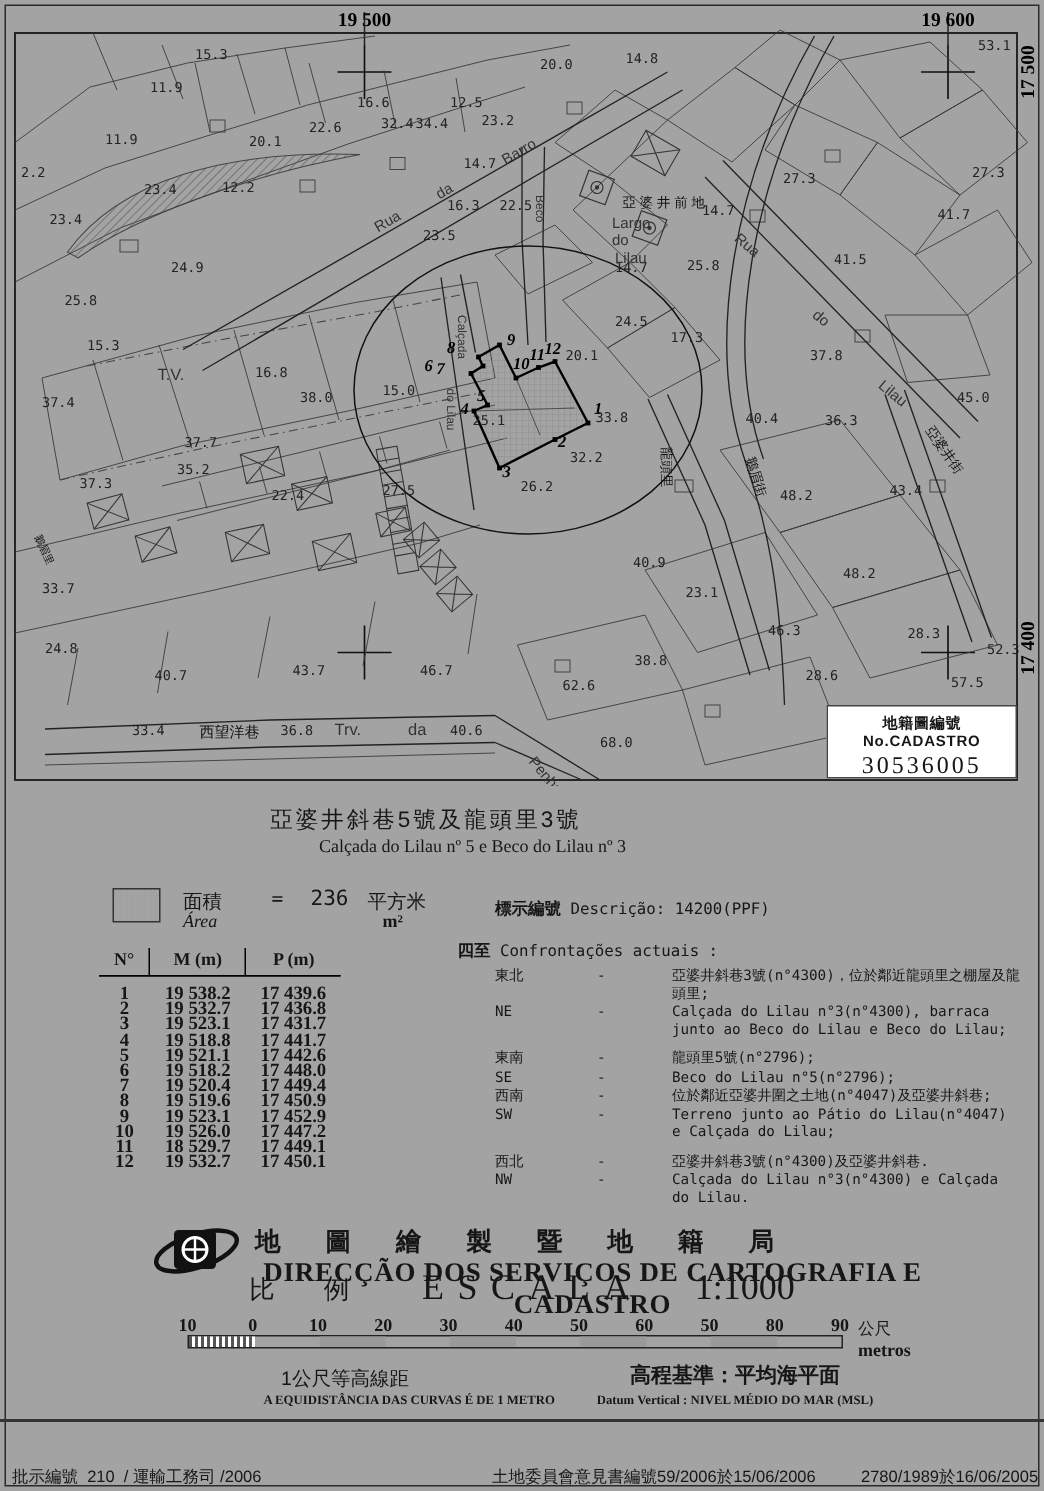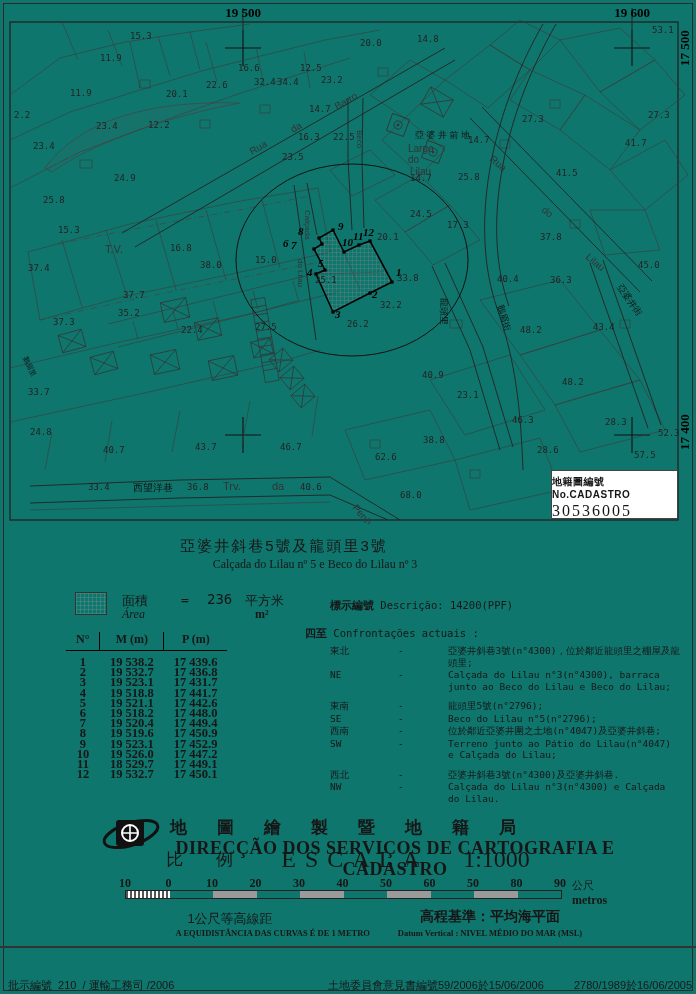--- a/index.html
+++ b/index.html
@@ -1,26 +1,26 @@
 <!DOCTYPE html>
 <html><head>
 <meta charset="utf-8">
 <style>
   html,body{margin:0;padding:0;background:#e8e8e8;}
-  .page{position:relative;width:696px;height:994px;background:#0f766e;overflow:hidden;
+  .page{position:relative;width:696px;height:994px;background:#a3a3a3;overflow:hidden;
         font-family:"Liberation Sans",sans-serif;color:#161616;}
   .pborder{position:absolute;left:3px;top:3px;right:3px;bottom:3px;border:1.5px solid #2a2a2a;pointer-events:none;}
   svg.map{position:absolute;left:0;top:0;}
   .mlab{font-family:"DejaVu Sans Mono",monospace;fill:#222;}
   .slab{font-family:"Liberation Sans",sans-serif;fill:#333;}
   .zlab{font-family:"Liberation Sans",sans-serif;fill:#111;}
   .vlab{font-family:"Liberation Serif",serif;font-style:italic;font-weight:bold;fill:#000;}
   .gridlab{font-family:"Liberation Serif",serif;font-weight:bold;font-size:13px;fill:#000;}
   .cadastro{position:absolute;left:551px;top:470px;width:127px;height:49px;background:#fff;
-            border:1.2px solid #444;box-sizing:border-box;text-align:left;}
+            border:1.2px solid #444;box-sizing:border-box;text-align:center;}
   .cadastro .lbl{font-size:10px;font-weight:bold;margin-top:4px;letter-spacing:.5px;}
   .cadastro .num{font-family:"Liberation Serif",serif;font-size:16px;letter-spacing:2px;margin-top:2px;}
   .title-zh{position:absolute;left:0;top:537px;width:568px;text-align:center;font-size:15px;letter-spacing:2px;}
   .title-pt{position:absolute;left:0;top:557px;width:630px;text-align:center;
             font-family:"Liberation Serif",serif;font-size:12px;}
   .swatch{position:absolute;left:75px;top:592px;width:30px;height:21px;border:1.2px solid #333;
           background-image:linear-gradient(#9994 1px,transparent 1px),linear-gradient(90deg,#9994 1px,transparent 1px);
           background-size:4px 4px;}
   .area-zh{position:absolute;left:122px;top:592px;font-size:13px;}
   .area-pt{position:absolute;left:122px;top:607px;font-family:"Liberation Serif",serif;font-style:italic;font-size:12px;}

